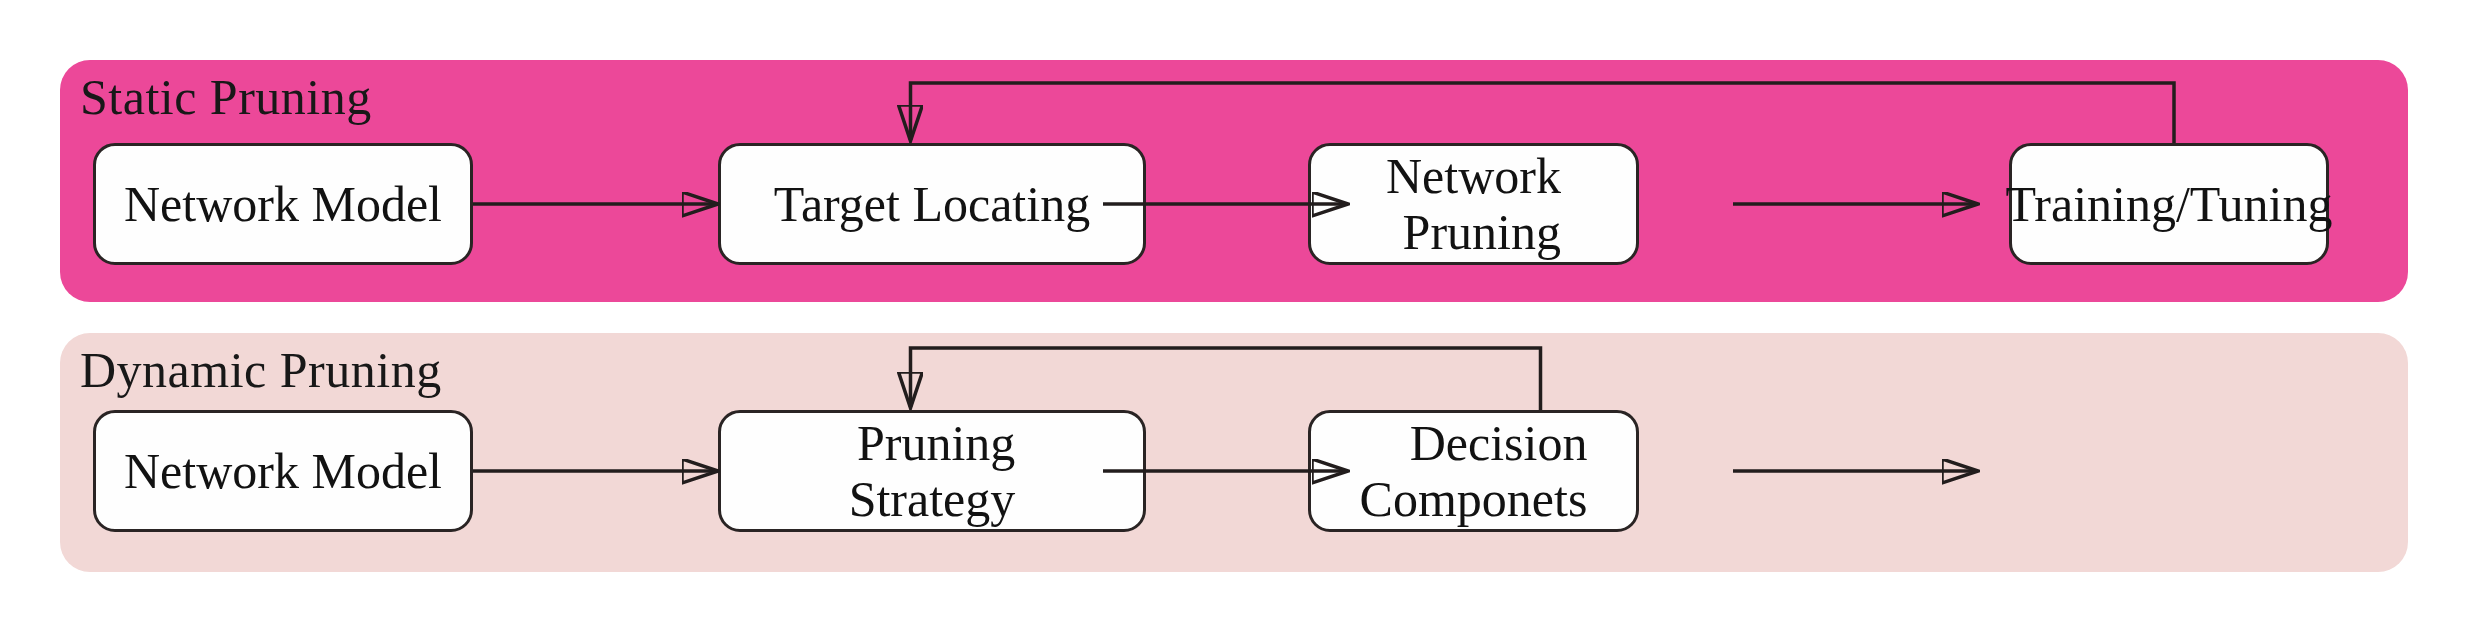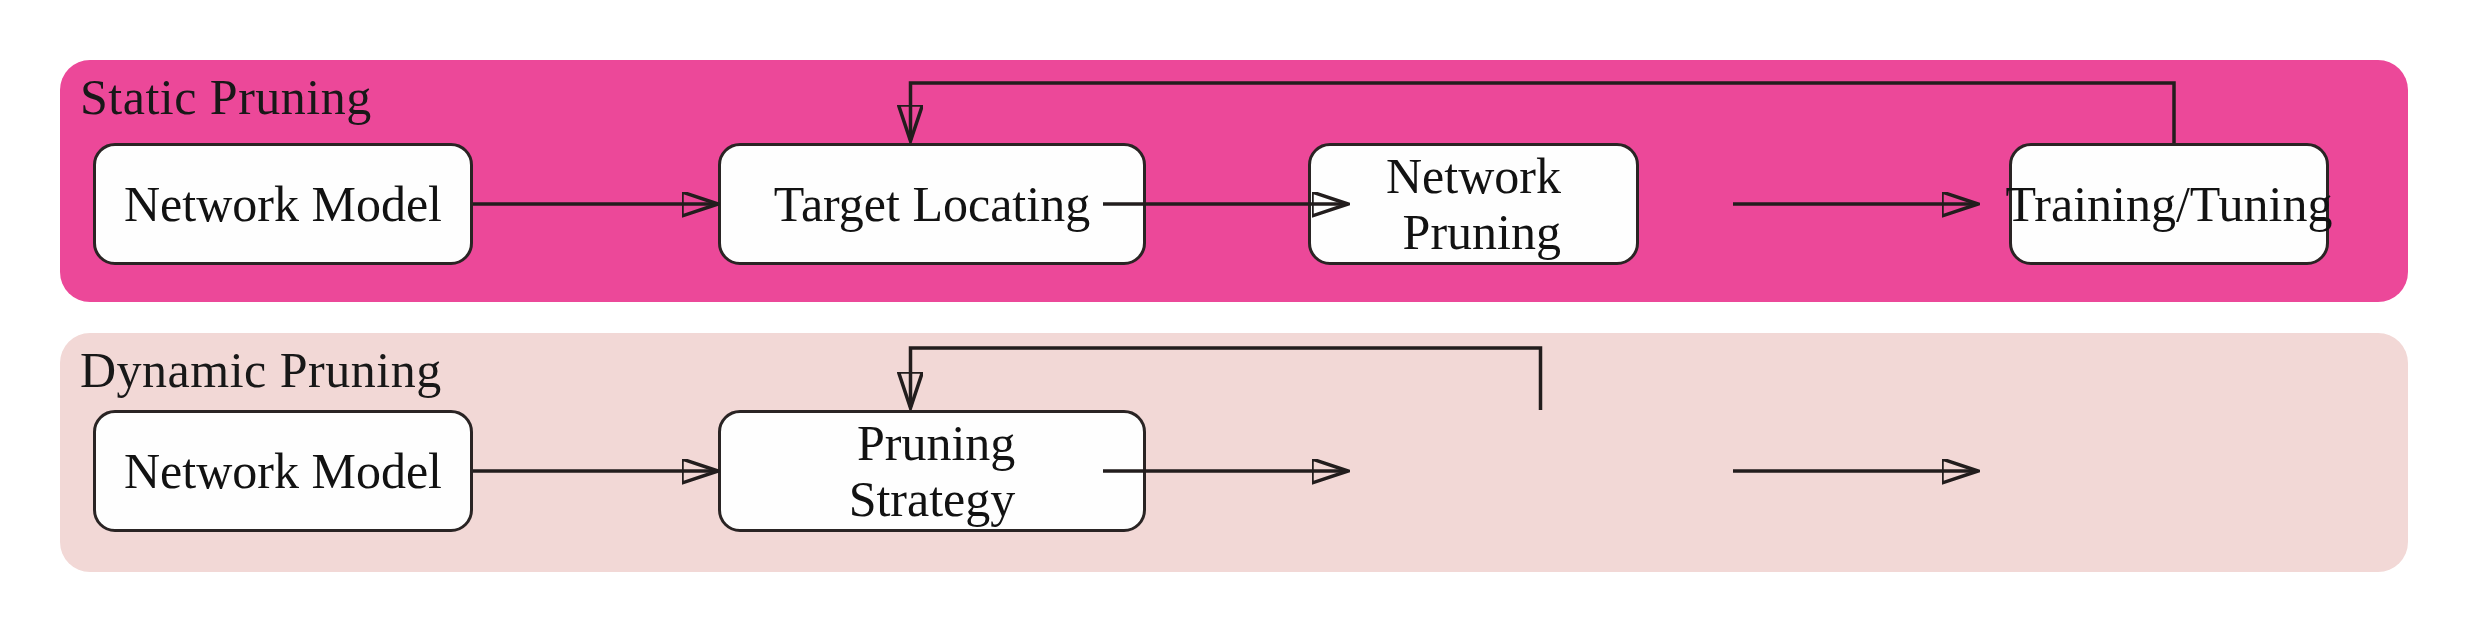--- a/index.html
+++ b/index.html
@@ -67,20 +67,22 @@
     <div class="node n2">Network
 Pruning</div>
     <div class="node n3">Training/Tuning</div>
   </div>
 
   <div class="panel panel-dynamic row-bottom">
     <div class="panel-title">Dynamic Pruning</div>
     <div class="node n0">Network Model</div>
     <div class="node n1">Pruning
 Strategy</div>
+    <div class="node n2">Decision
+Componets</div>
   </div>
 
   <svg class="connectors" viewBox="0 0 2472 624" aria-hidden="true">
     <defs>
       <marker id="arrowhead" markerUnits="userSpaceOnUse" markerWidth="38" markerHeight="26" refX="35" refY="12" orient="auto">
         <path d="M0,0 L36,12 L0,24 Z" fill="#221d1d" stroke="none"></path>
       </marker>
     </defs>
 
     <path d="M473 204 H717" marker-end="url(#arrowhead)"></path>

